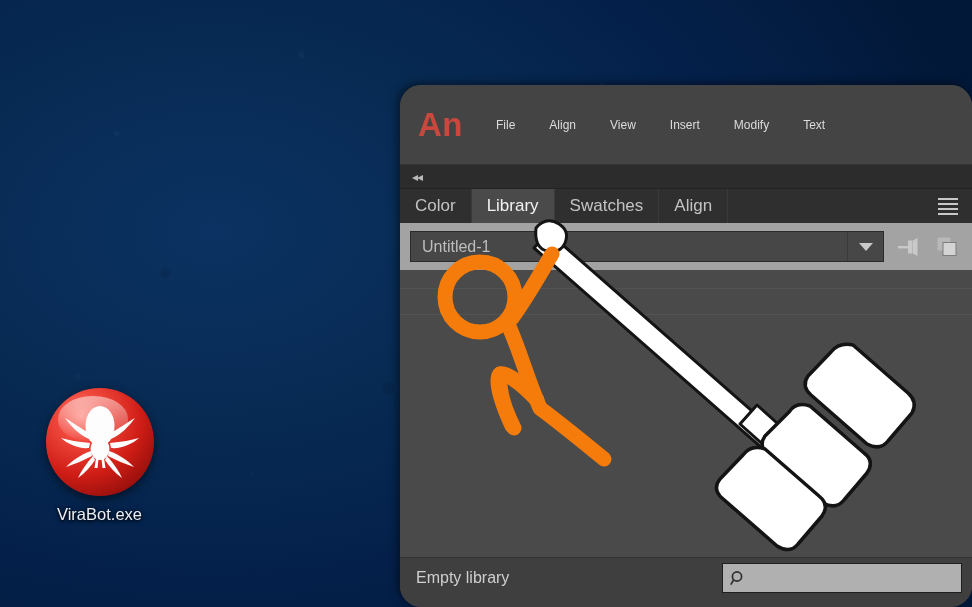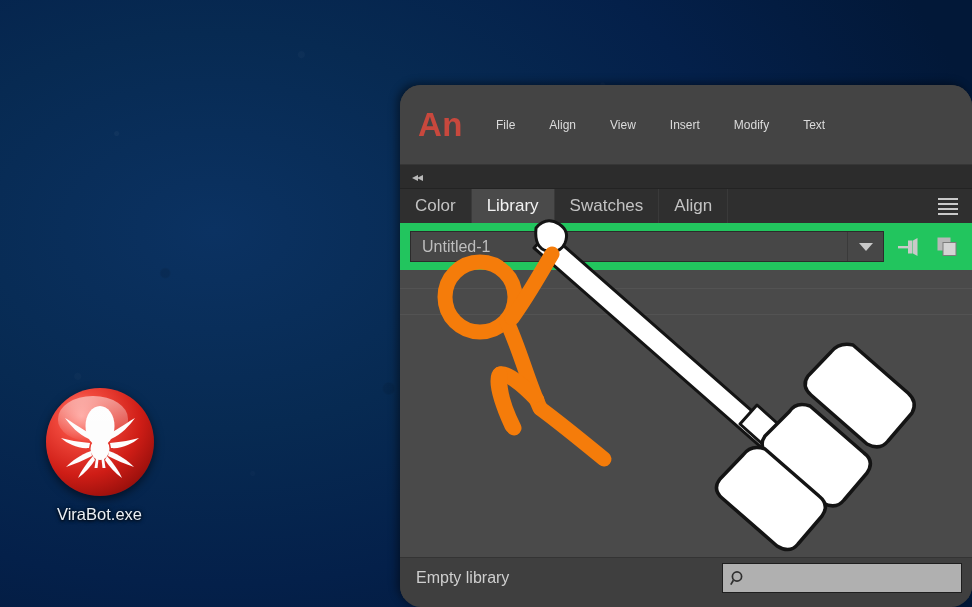--- a/index.html
+++ b/index.html
@@ -126,21 +126,21 @@
   #tab-spacer { flex:1; border-right:none; }
   #panel-menu-icon {
     display:flex; flex-direction:column; justify-content:center;
     gap:3px; padding:0 14px; cursor:default;
   }
   #panel-menu-icon i { display:block; width:20px; height:2px; background:#c9c9c9; }
 
   
   #library-toolbar {
     height:47px;
-    background:#22c55e;
+    background:#a3a3a3;
     display:flex; align-items:center;
     padding:16px 10px;
     gap:9px;
   }
   #lib-select {
     flex:1;
     height:31px;
     background:#474747;
     border:1px solid #2b2b2b;
     display:flex; align-items:center;

